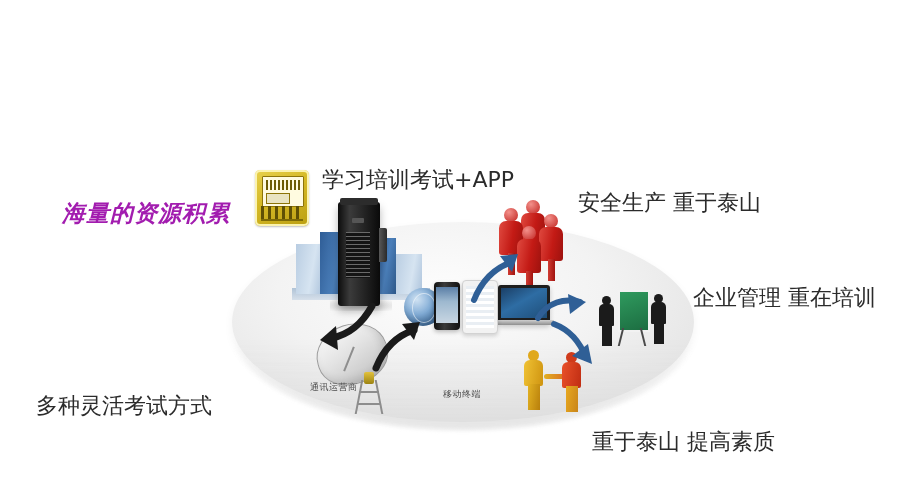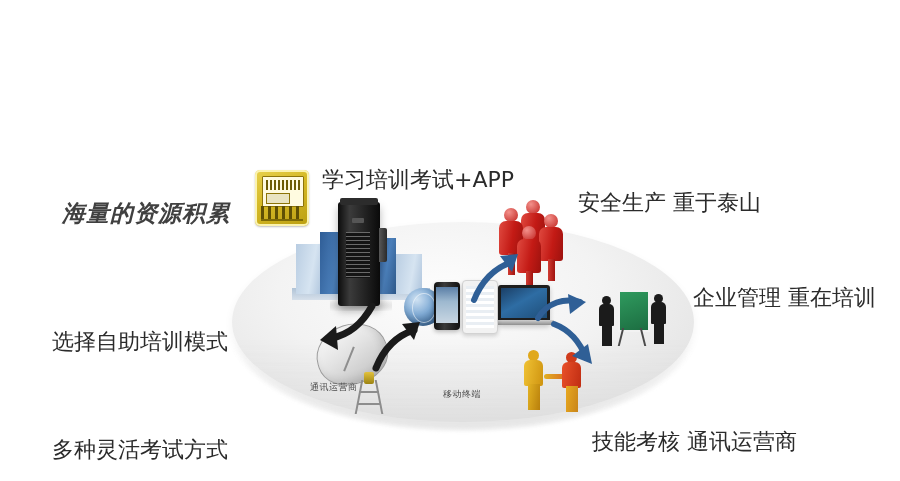--- a/index.html
+++ b/index.html
@@ -61,21 +61,21 @@
     position: absolute;
     white-space: nowrap;
     font-family: "DejaVu Sans", "Liberation Sans", sans-serif;
   }
   .lbl-dark {
     color: #2b2b2b;
     font-size: 22px;
     font-weight: 500;
   }
   .lbl-green-1 {
-    color: #404040;
+    color: #a21caf;
     font-size: 23px;
     font-weight: bold;
     font-style: italic;
     letter-spacing: 1px;
   }
   .lbl-green-2 {
     color: #74bf66;
     font-size: 23px;
     letter-spacing: 1px;
   }
@@ -83,21 +83,21 @@
     color: #4a4a4a;
     font-size: 9px;
     letter-spacing: 0.5px;
   }
 
   .t-app      { left: 322px; top: 165px; }
   .t-safety   { left: 578px; top: 188px; }
   .t-manage   { left: 693px; top: 283px; }
   .t-skill    { left: 592px; top: 427px; }
   .t-selfhelp { left: 52px;  top: 327px; }
-  .t-exam     { left: 52px;  top: 391px; margin-top: 44px; }
+  .t-exam     { left: 36px;  top: 391px; }
   .t-g1       { left: 62px;  top: 198px; }
   .t-g2       { left: 42px;  top: 236px; }
 
   
   .gold-icon {
     position: absolute;
     left: 255px;
     top: 170px;
     width: 54px;
     height: 56px;
@@ -508,17 +508,16 @@
 
   <svg class="arrow" style="left:548px; top:318px;" width="56" height="48">
     <path d="M6,6 C22,12 32,24 38,40" stroke="#2f5f96" stroke-width="6" fill="none" stroke-linecap="round"></path>
     <polygon points="24,38 44,46 40,26" fill="#2f5f96"></polygon>
   </svg>
 
   <div class="label lbl-green-1 t-g1">海量的资源积累</div>
   <div class="label lbl-dark t-app">学习培训考试+APP</div>
   <div class="label lbl-dark t-safety">安全生产 重于泰山</div>
   <div class="label lbl-dark t-manage">企业管理 重在培训</div>
-  <div class="label lbl-dark t-skill">技能考核 通讯运营商</div>
-  <div class="label lbl-dark t-selfhelp">选择自助培训模式</div>
+  <div class="label lbl-dark t-skill">重于泰山 提高素质</div>
   <div class="label lbl-dark t-exam">多种灵活考试方式</div>
 
 </div>
 
 </body></html>

